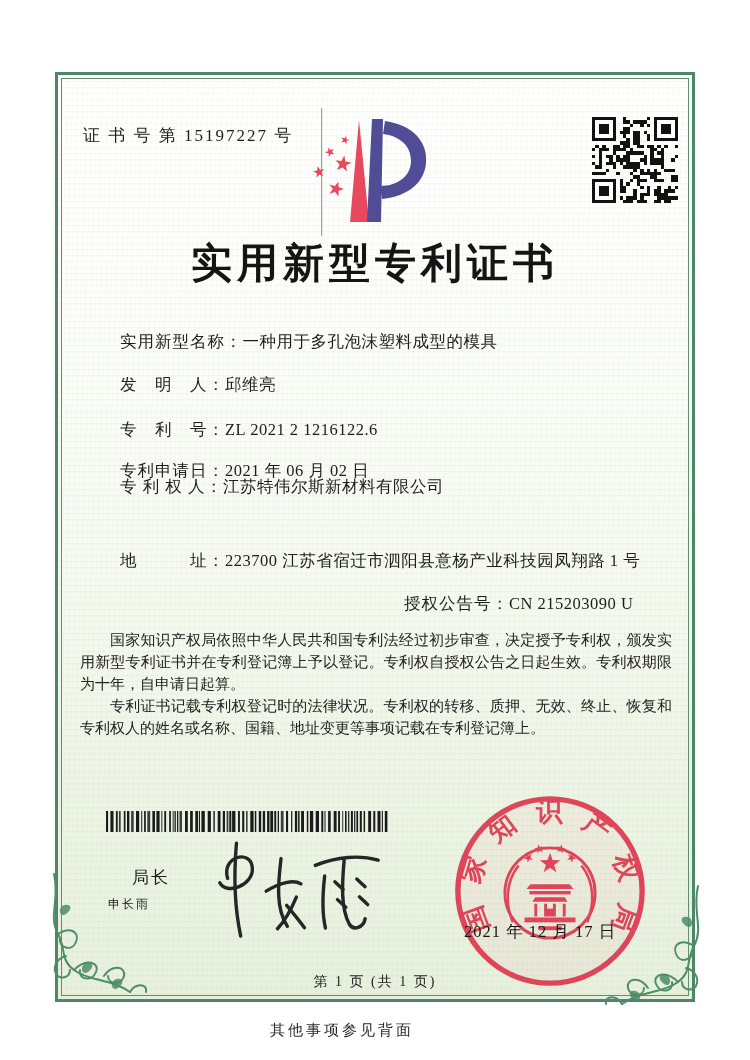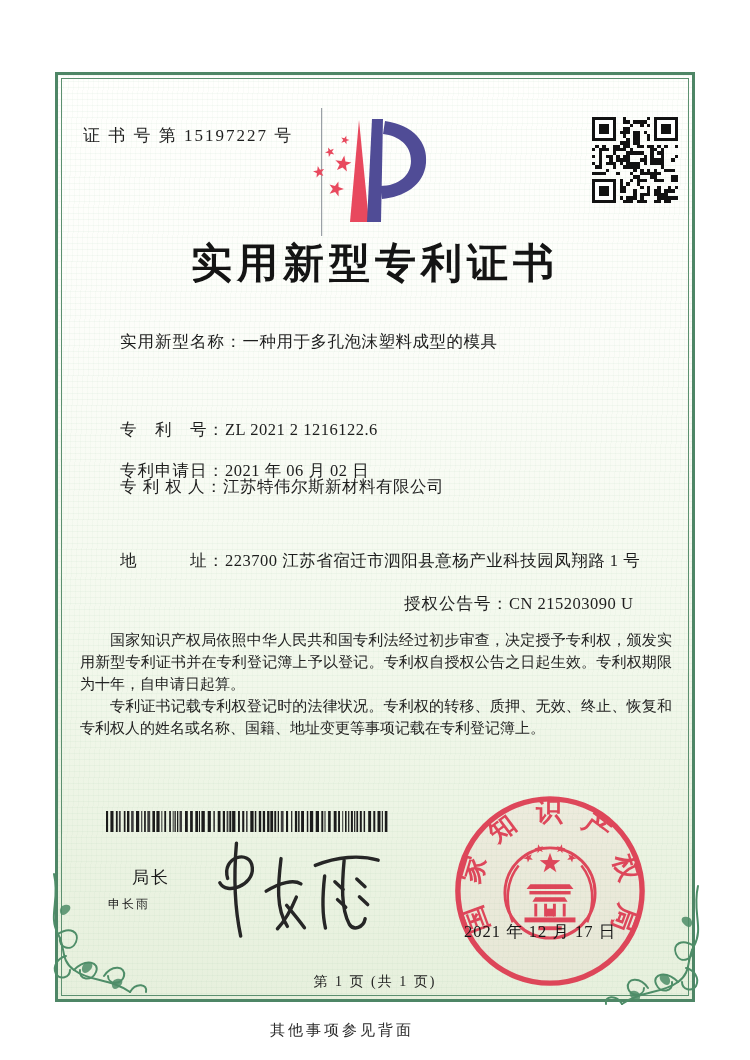--- a/index.html
+++ b/index.html
@@ -272,20 +272,23 @@
       <rect x="0" y="18" width="7" height="7" fill="#121212"></rect>
       <rect x="1" y="19" width="5" height="5" fill="#fff"></rect>
       <rect x="2" y="20" width="3" height="3" fill="#121212"></rect>
     </svg>
 
   <div class="abs title">实用新型专利证书</div>
 
   <div class="abs row" style="top:331px">
     <span class="lbl">实用新型名称：</span><span>一种用于多孔泡沫塑料成型的模具</span>
   </div>
+  <div class="abs row" style="top:374px">
+    <span class="lbl">发　明　人：</span><span>邱维亮</span>
+  </div>
   <div class="abs row" style="top:419px">
     <span class="lbl">专　利　号：</span><span>ZL 2021 2 1216122.6</span>
   </div>
   <div class="abs row" style="top:460px">
     <span class="lbl">专利申请日：</span><span>2021 年 06 月 02 日</span>
   </div>
   <div class="abs row" style="top:476px">
     <span class="lbl">专 利 权 人：</span><span>江苏特伟尔斯新材料有限公司</span>
   </div>
   <div class="abs row" style="top:550px">

